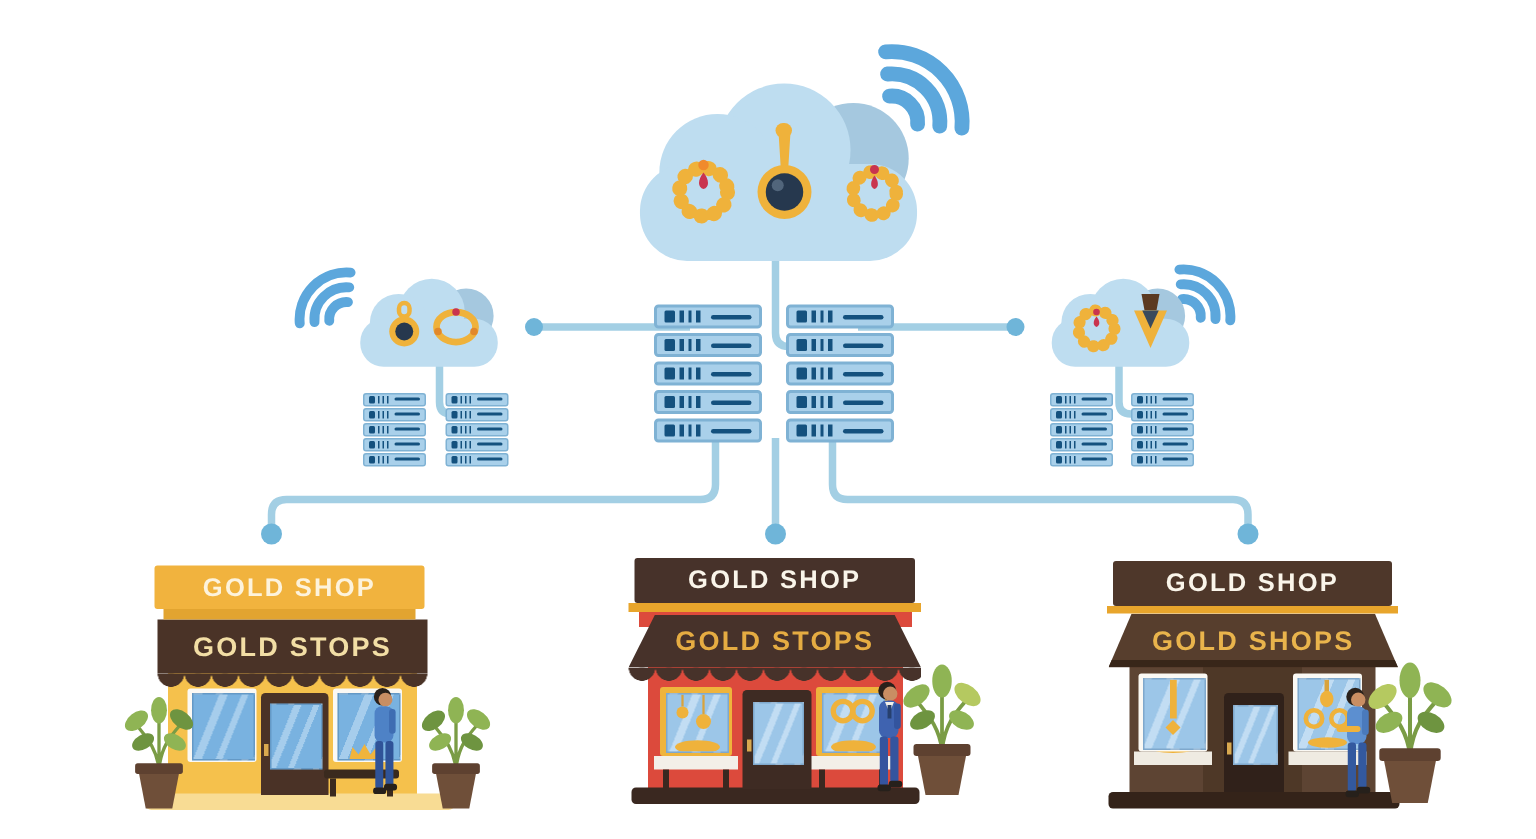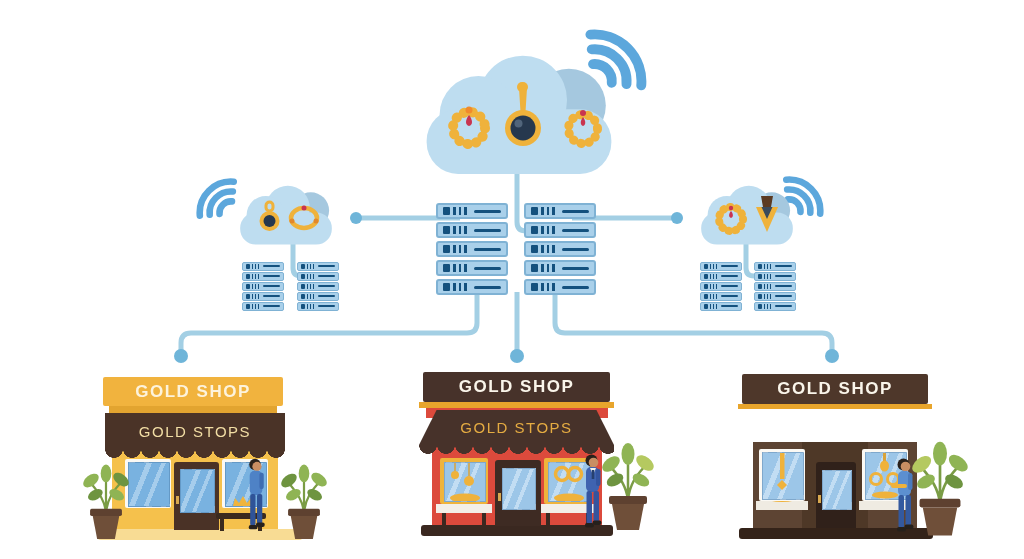--- a/index.html
+++ b/index.html
@@ -16,21 +16,21 @@
   .tower.sm{gap:1.5px;}
   .tower.sm .srv{height:8.5px;border-width:1px;border-radius:2px;padding:0 3px;gap:1.5px;}
   .tower.sm .srv .blk{width:4px;height:4.5px;}
   .tower.sm .srv .bar{width:1.5px;height:4.5px;}
   .tower.sm .srv .ln{height:2px;margin-left:2px;}
   
   .shop{position:absolute;}
   .sign{display:flex;align-items:center;justify-content:center;
         font-weight:bold;font-size:17px;letter-spacing:1.5px;}
   .awn-text{display:flex;align-items:center;justify-content:center;
-        font-weight:normal;font-size:15px;letter-spacing:1.5px;}
+        font-weight:bold;font-size:18px;letter-spacing:1.5px;}
   .scallops{background-image:radial-gradient(9px at 50% 0,var(--sc,#47322A) 97%,rgba(0,0,0,0) 100%);
         background-size:18px 9px;background-repeat:repeat-x;}
   .win{box-sizing:border-box;background:#FBF9F4;padding:3px;border-radius:2px;}
   .win-y{box-sizing:border-box;background:#EFB43C;padding:4px;border-radius:2px;}
   .glass{position:relative;width:100%;height:100%;overflow:hidden;border:1px solid rgba(40,80,120,.25);
         background:linear-gradient(112deg,#79B2E0 0 30%,#A6CDEC 30% 40%,#79B2E0 40% 56%,#A6CDEC 56% 64%,#79B2E0 64%);}
   .glass.lt{background:linear-gradient(112deg,#9CC6E8 0 30%,#C2DDF3 30% 40%,#9CC6E8 40% 56%,#C2DDF3 56% 64%,#9CC6E8 64%);}
   .door{box-sizing:border-box;border-radius:3px 3px 0 0;}
 </style>
 </head>
@@ -523,20 +523,25 @@
           <circle cx="10" cy="26" r="5.5" fill="none" stroke="#EFB23B" stroke-width="3"></circle>
           <circle cx="27" cy="26" r="5.5" fill="none" stroke="#EFB23B" stroke-width="3"></circle>
           <ellipse cx="19" cy="42" rx="13" ry="3.5" fill="#EFB23B"></ellipse>
         </svg>
       </div>
     </div>
     <div class="abs door" style="left:88px;top:90px;width:40px;height:66px;background:#30211A;">
       <div class="abs glass lt" style="left:6px;top:8px;width:28px;height:38px;"></div>
       <div class="abs" style="left:2px;top:33px;width:3px;height:8px;background:#D9A94F;"></div>
     </div>
+    <div class="abs awn-text" style="left:11px;top:37px;width:193px;height:36px;background:#573E2D;color:#E9B44C;
+                clip-path:polygon(8% 0,92% 0,100% 100%,0 100%);">
+      <span>GOLD SHOPS</span>
+      <div class="abs" style="left:0;bottom:0;width:100%;height:5px;background:#382619;"></div>
+    </div>
     <div class="abs" style="left:10px;top:32px;width:194px;height:5px;background:#E8A52C;"></div>
     <div class="abs sign" style="left:14px;top:2px;width:186px;height:30px;background:#4E372A;border-radius:2px;color:#FAF5EA;">
       <span>GOLD SHOP</span>
     </div>
     <svg class="abs" style="left:184px;top:64px" width="56" height="104" viewBox="0 0 52 96">
       <path d="M26,62 C24,46 16,38 9,29 M26,62 C28,44 36,36 43,28 M26,62 C26,46 26,36 26,24" stroke="#7A9C45" stroke-width="2.5" fill="none"></path>
       <ellipse cx="9" cy="26" rx="10" ry="6" fill="#B5C960" transform="rotate(-38 9 26)"></ellipse>
       <ellipse cx="43" cy="25" rx="10" ry="6" fill="#8FB454" transform="rotate(38 43 25)"></ellipse>
       <ellipse cx="26" cy="16" rx="6.5" ry="11" fill="#8FB454"></ellipse>
       <ellipse cx="13" cy="42" rx="9" ry="5.5" fill="#8FB454" transform="rotate(-30 13 42)"></ellipse>

